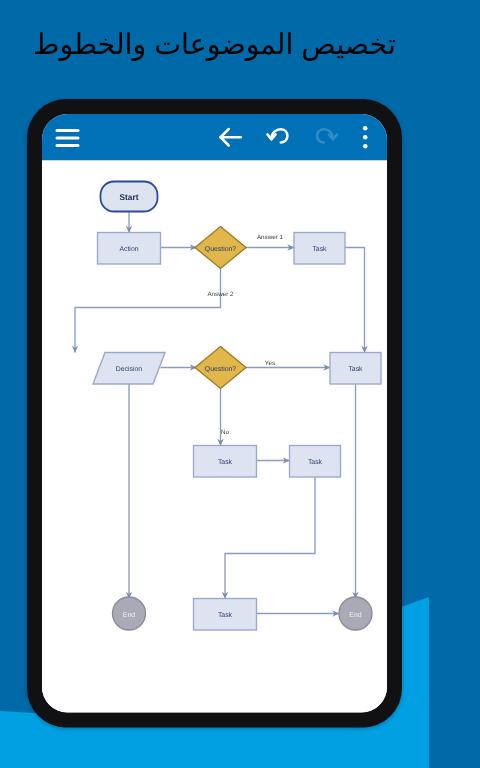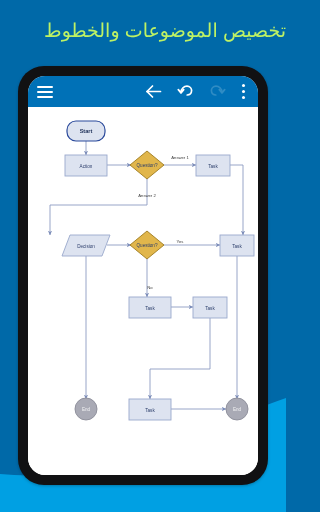--- a/index.html
+++ b/index.html
@@ -7,21 +7,21 @@
     width:286px;height:512px;overflow:hidden;position:relative;
     font-family:"Liberation Sans",sans-serif;
     background:#0069a8;
   }
   
   #bg-dark{position:absolute;inset:0;background:#0069a8;}
   #bg-bright{position:absolute;left:0;top:0;width:286px;height:512px;}
   
   #headline{
     position:absolute;left:0;top:18px;width:286px;
-    text-align:right;color:#bef264;
+    text-align:center;color:#000000;
     font-size:19px;line-height:26px;font-weight:400;
     direction:rtl;unicode-bidi:embed;
     letter-spacing:0px;
   }
   
   #phone{
     position:absolute;left:18px;top:66px;width:250px;height:419px;
     background:#111113;border-radius:26px;
     box-shadow:0 1px 3px rgba(0,0,0,.25);
   }

